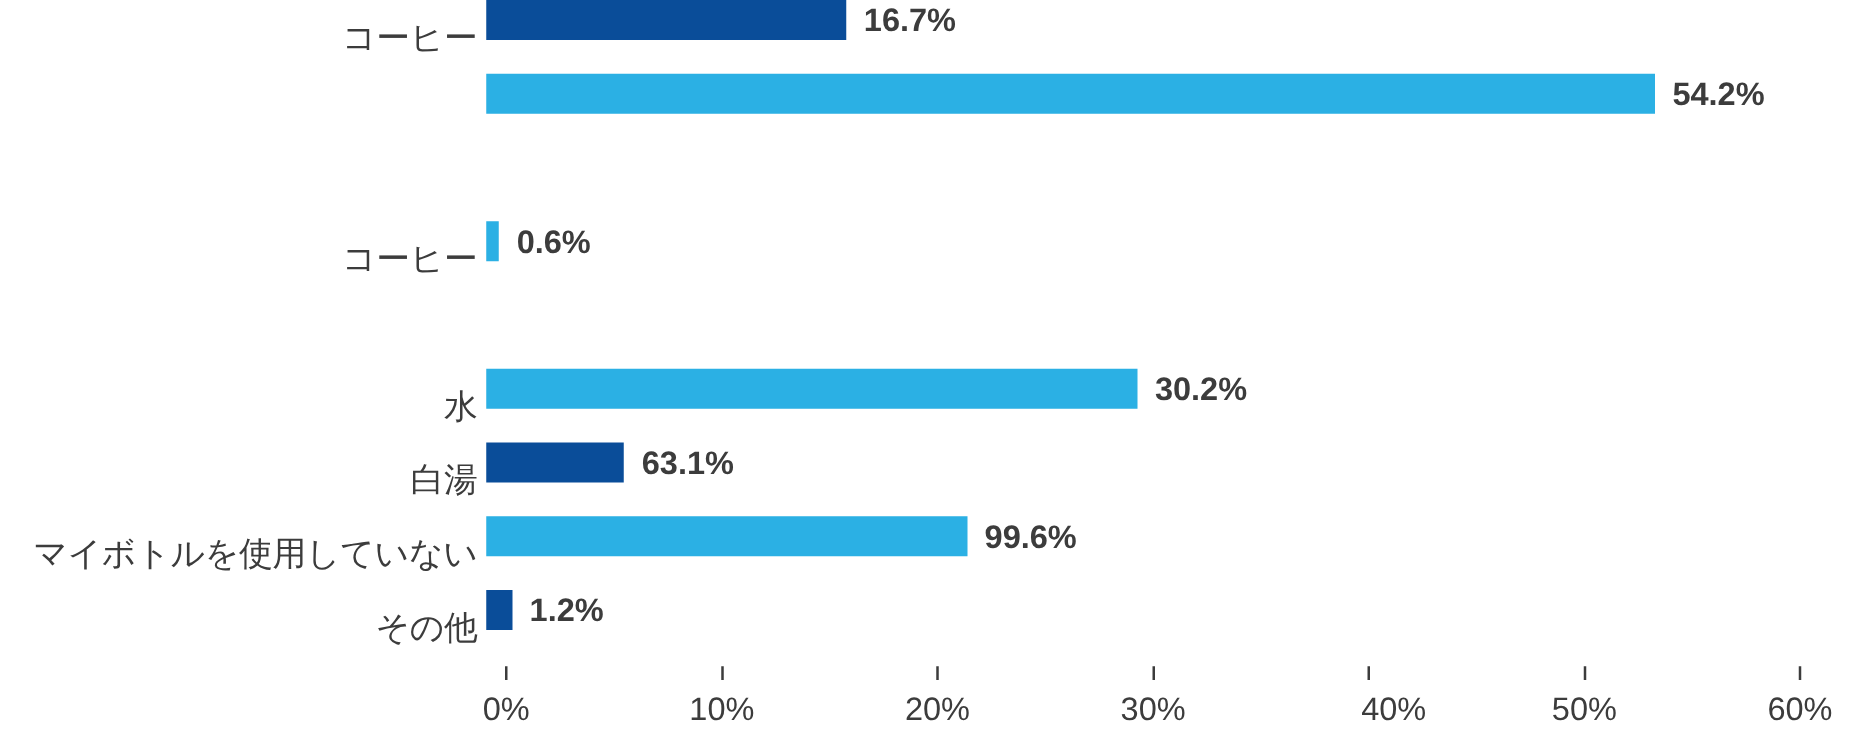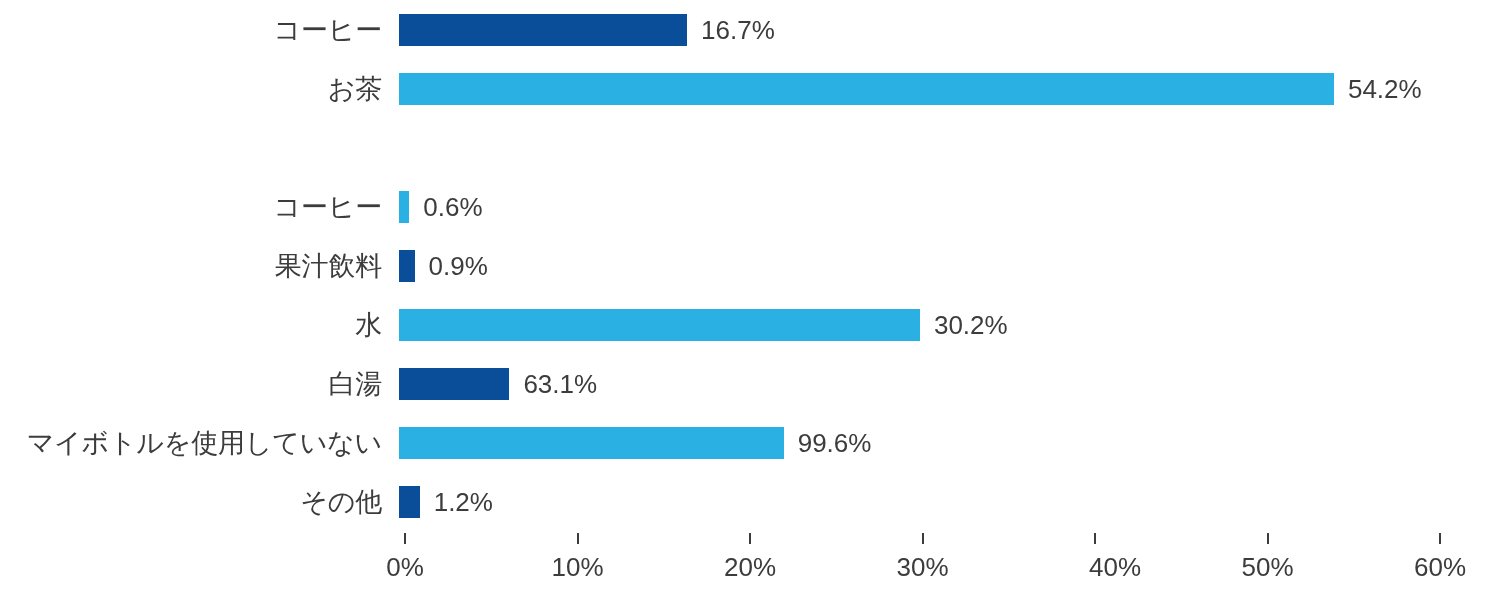--- a/index.html
+++ b/index.html
@@ -46,25 +46,25 @@
     text-align: right;
     font-size: 27px;
     line-height: 32px;
     color: #3c3c3c;
     white-space: nowrap;
     letter-spacing: -0.2px;
   }
 
   .bar-wrap {
     position: absolute;
-    left: 399px;
+    left: 389px;
     top: 0;
     height: 59px;
     display: flex;
-    align-items: center;
+    font-weight: bold;
   }
 
   .bar {
     height: 32px;
     display: block;
   }
 
   .val-label {
     font-size: 26px;
     line-height: 32px;
@@ -107,38 +107,30 @@
 
   <div class="rows" id="rows">
       <div class="row" style="top: 0px;">
         <div class="cat-label">コーヒー</div>
         <div class="bar-wrap">
           <span class="bar" style="width: 288.075px; background: rgb(10, 77, 153);"></span>
           <span class="val-label">16.7%</span>
         </div>
       </div>
       <div class="row" style="top: 59px;">
-        <div class="cat-label">お茶</div>
         <div class="bar-wrap">
           <span class="bar" style="width: 934.95px; background: rgb(43, 176, 228);"></span>
           <span class="val-label">54.2%</span>
         </div>
       </div>
       <div class="row" style="top: 177px;">
         <div class="cat-label">コーヒー</div>
         <div class="bar-wrap">
           <span class="bar" style="width: 10.35px; background: rgb(43, 176, 228);"></span>
           <span class="val-label">0.6%</span>
-        </div>
-      </div>
-      <div class="row" style="top: 236px;">
-        <div class="cat-label">果汁飲料</div>
-        <div class="bar-wrap">
-          <span class="bar" style="width: 15.525px; background: rgb(10, 77, 153);"></span>
-          <span class="val-label">0.9%</span>
         </div>
       </div>
       <div class="row" style="top: 295px;">
         <div class="cat-label">水</div>
         <div class="bar-wrap">
           <span class="bar" style="width: 520.95px; background: rgb(43, 176, 228);"></span>
           <span class="val-label">30.2%</span>
         </div>
       </div>
       <div class="row" style="top: 354px; padding-left: 28px;">

